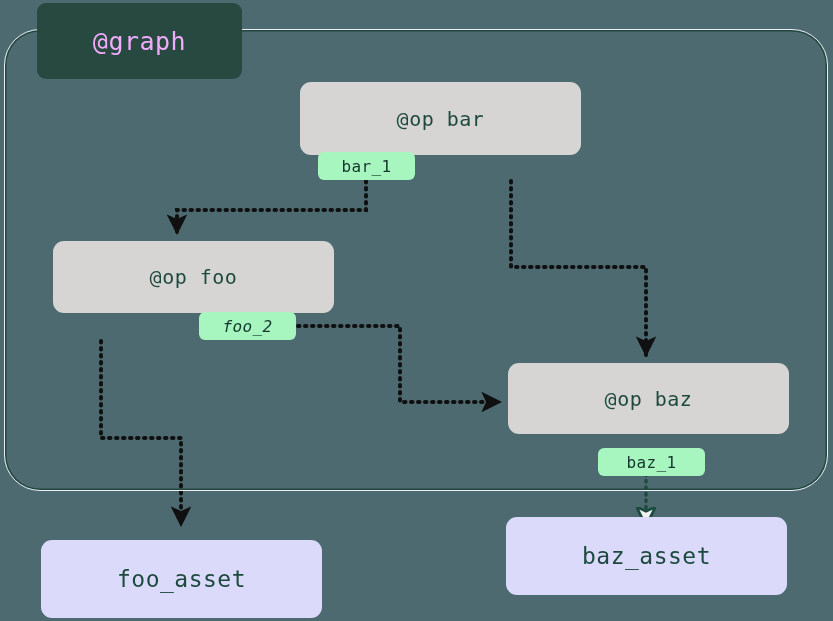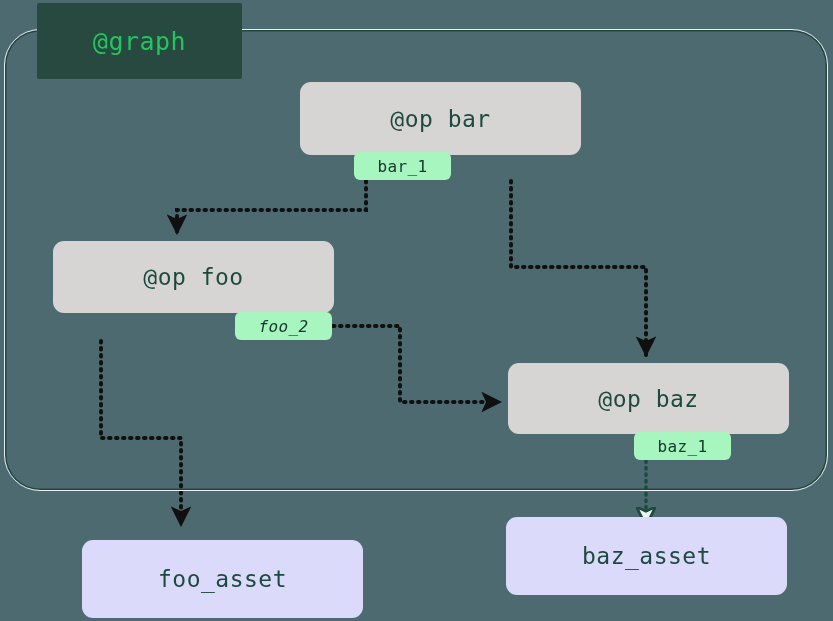--- a/index.html
+++ b/index.html
@@ -35,78 +35,77 @@
     box-sizing: border-box;
     box-shadow: inset 0 0 0 1.5px #23473d;
   }
   .graph-label {
     position: absolute;
     left: 37px;
     top: 3px;
     width: 205px;
     height: 76px;
     background: #27493f;
-    border-radius: 2px;
+    border-radius: 9px;
     display: flex;
     align-items: center;
     justify-content: center;
-    color: #22c55e;
+    color: #f0abfc;
     font-size: 25px;
     letter-spacing: 0.5px;
   }
 
   
   .op-node {
     position: absolute;
     background: #d6d5d3;
     border-radius: 11px;
     display: flex;
     align-items: center;
     justify-content: center;
     color: #1d4a3e;
-    font-size: 23px;
+    font-size: 20px;
     letter-spacing: 0.5px;
   }
   #op-bar  { left: 300px; top: 82px;  width: 281px; height: 73px; }
   #op-foo  { left: 36px;  top: 241px; width: 281px; height: 72px; margin-left: 17px; }
   #op-baz  { left: 508px; top: 363px; width: 281px; height: 71px; }
 
   
   .port {
     position: absolute;
     background: #a7f5bf;
     border-radius: 6px;
     height: 28px;
     display: flex;
     align-items: center;
     justify-content: center;
     color: #15372d;
     font-size: 16px;
     letter-spacing: 0.4px;
-    margin-left: 36px;
   }
   #port-bar-1 { left: 318px; top: 152px; width: 97px; }
   #port-bar-2 { left: 462px; top: 152px; width: 98px; }
   #port-foo-1 { left: 53px;  top: 312px; width: 97px; }
   #port-foo-2 { left: 199px; top: 312px; width: 97px; font-style: italic; }
-  #port-baz-1 { left: 598px; top: 432px; width: 97px; }
+  #port-baz-1 { left: 598px; top: 448px; width: 107px; }
 
   
   .asset-node {
     position: absolute;
     background: #dcdafa;
     border-radius: 11px;
     display: flex;
     align-items: center;
     justify-content: center;
     color: #1d4a3e;
     font-size: 23px;
     letter-spacing: 0.5px;
   }
-  #asset-foo { left: 41px;  top: 540px; width: 281px; height: 78px; margin-left: 41px; }
+  #asset-foo { left: 41px;  top: 540px; width: 281px; height: 78px; }
   #asset-baz { left: 506px; top: 517px; width: 281px; height: 78px; text-align: center; }
 </style>
 </head>
 <body>
 
 <div id="canvas">
 
   <svg id="svg-layer" viewBox="0 0 833 621" xmlns="http://www.w3.org/2000/svg">
     <defs>
       <marker id="arrow-solid" viewBox="0 0 10 10" refX="9" refY="5" markerWidth="5.2" markerHeight="5.2" orient="auto-start-reverse">

